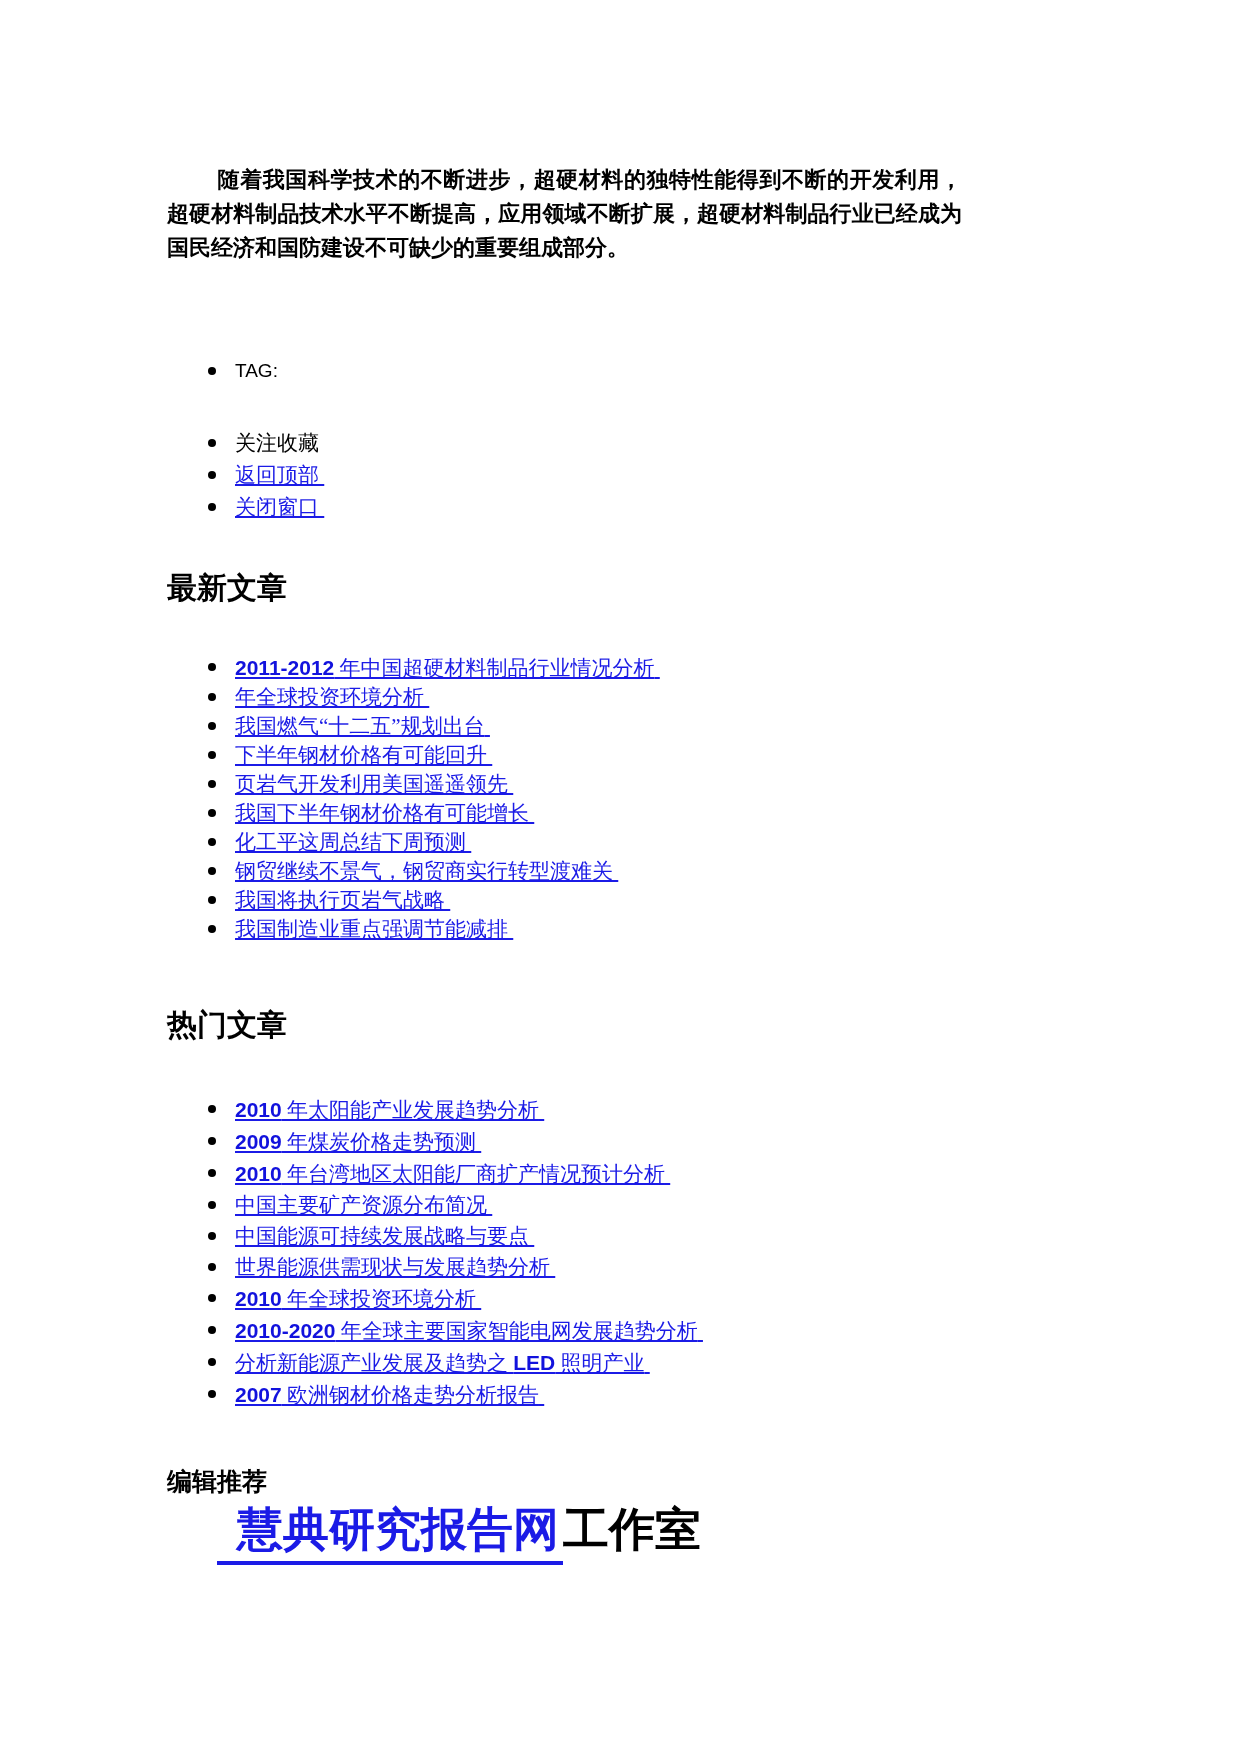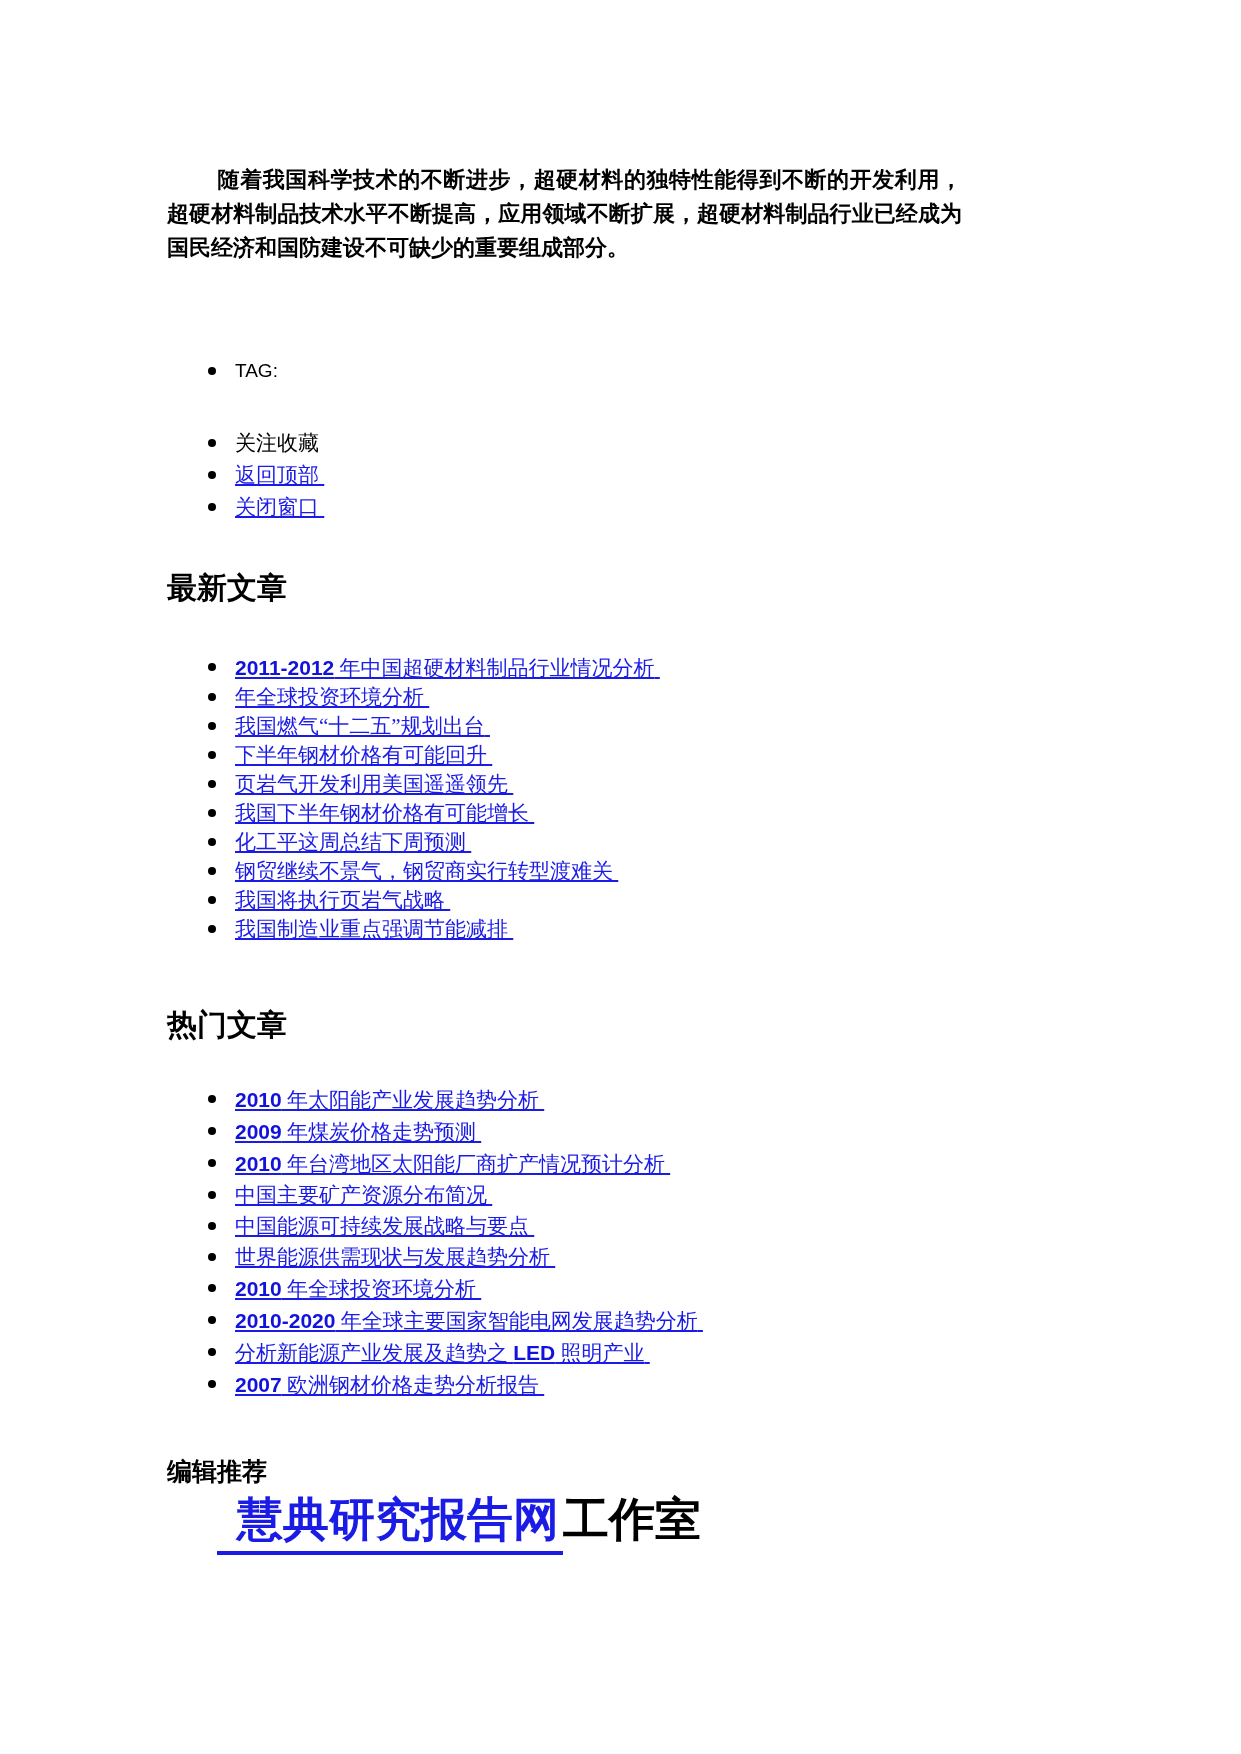--- a/index.html
+++ b/index.html
@@ -52,21 +52,21 @@
 
   h2.section-title {
     margin: 44px 0 0 0;
     font-size: 30px; line-height: 42px; font-weight: 700;
   }
   h2.hot-title { margin-top: 60px; }
 
   .article-list { margin: 44px 0 0 38px; }
   .article-list li { font-size: 21px; line-height: 29px; }
   .article-list li::before { top: 10px; }
-  .hot-list { margin-top: 38px; }
+  .hot-list { margin-top: 48px; }
   .hot-list li { line-height: 31px; }
   .hot-list li::before { top: 11px; }
 
   h3.editor-title {
     margin: 56px 0 4px 0;
     font-size: 25px; line-height: 30px; font-weight: 700;
   }
 
   .promo { margin: 4px 0 0 50px; font-size: 46px; line-height: 58px; font-weight: 700; }
   .promo a.promo-link {

